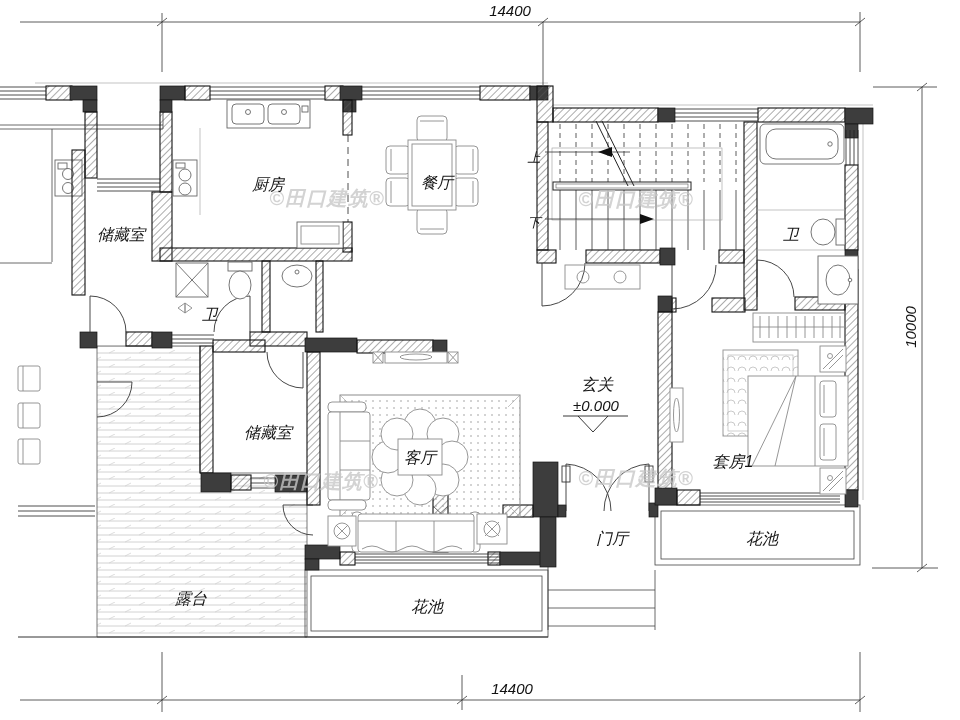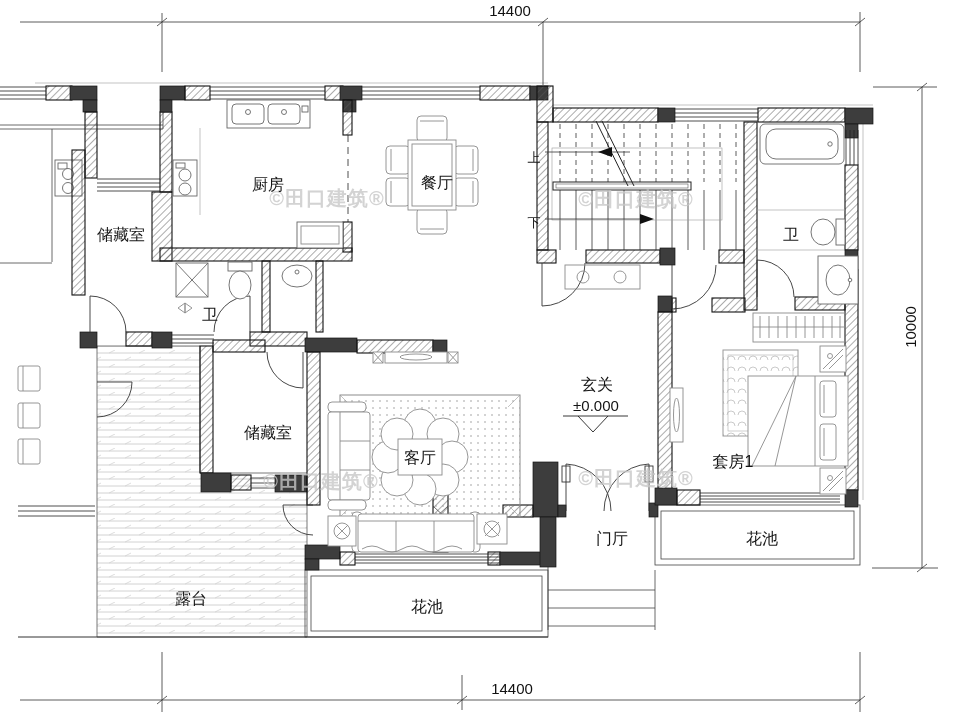--- a/index.html
+++ b/index.html
@@ -1,17 +1,17 @@
 <!DOCTYPE html>
 <html><head>
 <meta charset="utf-8">
 <style>
   html,body{margin:0;padding:0;background:#ffffff;}
   body{font-family:"Liberation Sans","DejaVu Sans",sans-serif;}
-  .canvas{position:relative;width:960px;height:720px;background:#fff;overflow:hidden;}
+  .canvas{position:relative;width:960px;height:720px;background:#fff;overflow:hidden;font-style:italic;}
   svg{display:block;}
   .wall{fill:url(#hatch);stroke:#111;stroke-width:1.1;}
   .col{fill:#3d3d3d;stroke:#141414;stroke-width:.7;}
   .win line{stroke:#222;stroke-width:.8;}
   .thin{stroke:#444;stroke-width:.8;fill:none;}
   .xtra{stroke:#9a9a9a;stroke-width:.6;fill:none;}
   .fur{stroke:#8b8b8b;stroke-width:.9;fill:#ffffff;}
   .furn{stroke:#8b8b8b;stroke-width:.9;fill:none;}
   .fix{stroke:#666;stroke-width:.9;fill:#ffffff;}
   .door{stroke:#333;fill:none;stroke-width:.9;}

